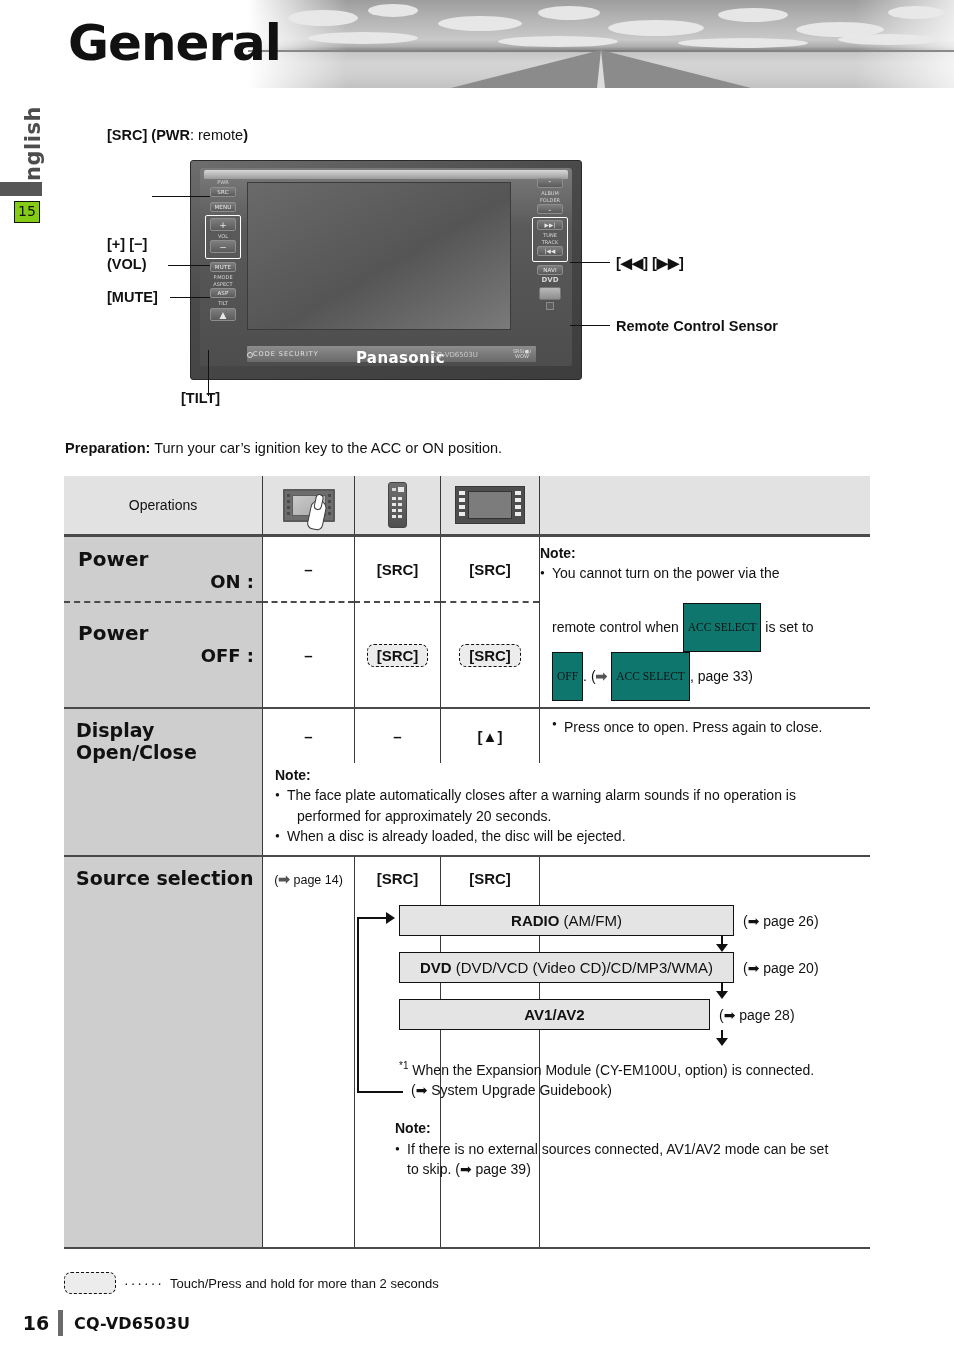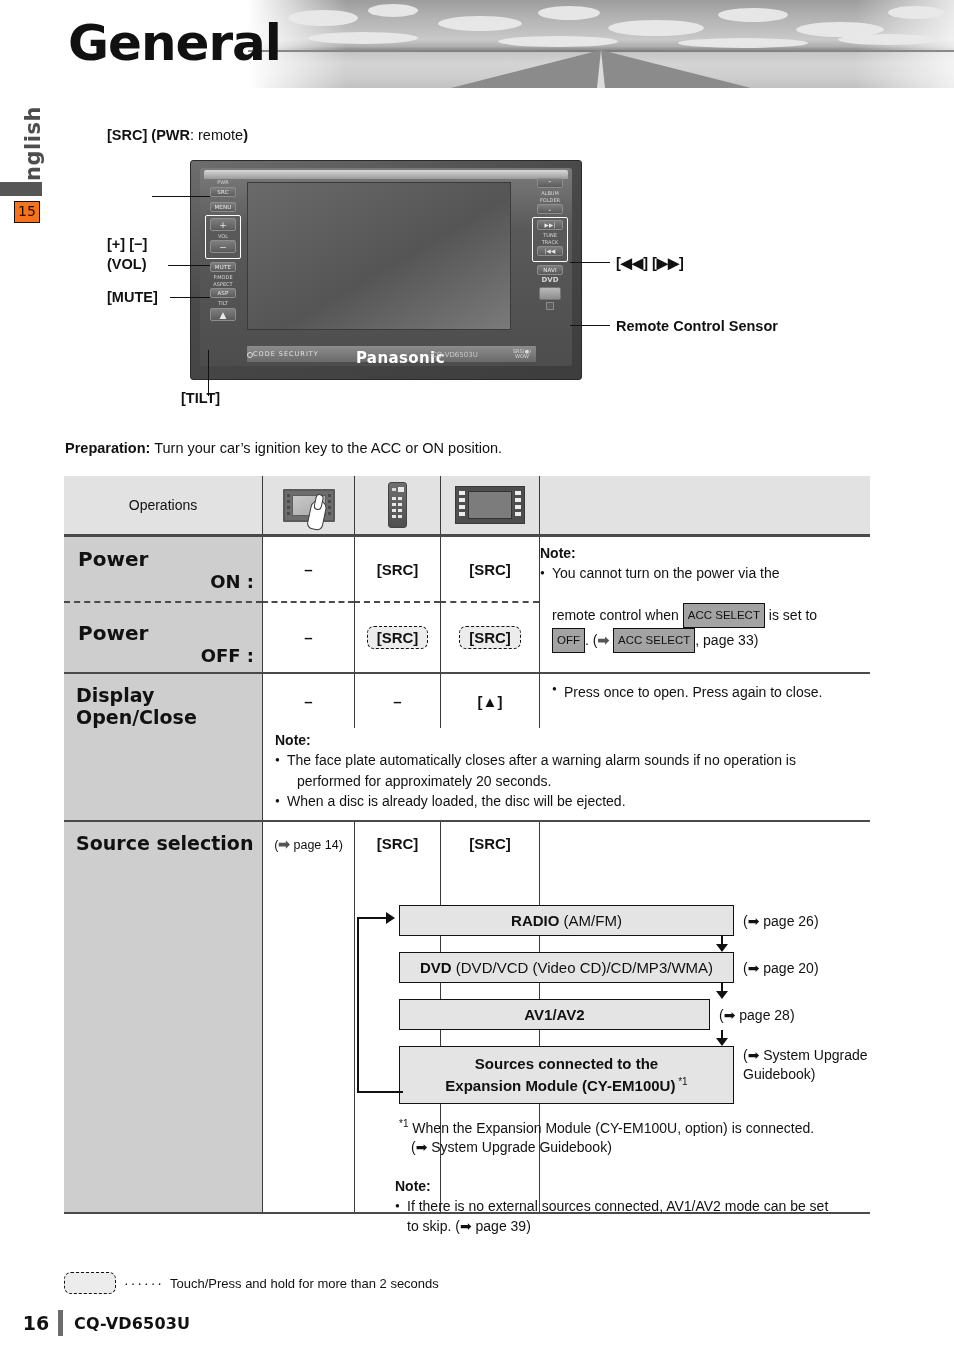--- a/index.html
+++ b/index.html
@@ -65,21 +65,21 @@
     font-family:"DejaVu Sans", sans-serif;
     letter-spacing:.5px;
   }
   #lang-bar {
     position:absolute; left:0px; top:182px;
     width:42px; height:14px; background:#565656;
   }
   #page-num-box {
     position:absolute; left:14px; top:201px;
     width:26px; height:22px;
-    border:1.5px solid #111; background:#f97316;
+    border:1.5px solid #111; background:#84cc16;
     font-size:14px; text-align:center; line-height:19px;
     font-family:"DejaVu Sans", sans-serif;
   }
 
   
   #src-caption {
     position:absolute; left:107px; top:127px;
     font-size:14.5px;
   }
   #src-caption b { font-weight:bold; }
@@ -243,23 +243,23 @@
     border:1.6px dashed #111; border-radius:7px; padding:2px 9px;
     background:#ececec; font-size:15px; font-weight:bold;
   }
   .note-cell { padding:5px 10px 8px 12px; font-size:14px; line-height:1.45; }
   .note-title { font-weight:bold; }
   .bullet { position:relative; padding-left:12px; }
   .bullet::before {
     content:"●"; position:absolute; left:0; top:0; font-size:8px; line-height:20px;
   }
   .ibox {
-    display:inline-block; border:1.3px solid #111; background:#a3a3a3;
-    padding:4px 4px; font-size:11.5px; line-height:15px; vertical-align:1px;
-    font-family:Liberation Sans, sans-serif;
+    display:inline-block; border:1.3px solid #111; background:#0f766e;
+    padding:16px 4px; font-size:11.5px; line-height:15px; vertical-align:1px;
+    font-family:Liberation Serif, serif;
   }
   .arr { font-size:14px; color:#555; font-weight:bold; }
 
   
   .srcbox {
     background:#e4e4e4; border:1.6px solid #111;
     text-align:center; font-size:15px; padding:6px 4px;
   }
   .srcbox b { font-weight:bold; }
   .flow-ref { font-size:14px; padding-left:9px; white-space:nowrap; }
@@ -554,30 +554,20 @@
       <b>AV1/AV2</b>
     </div>
     <div class="flow-ref">(➡ page 28)</div>
   </div>
 
   <div style="margin-left:233px;">
     <div class="downstem"></div>
       <div class="downarrow"></div>
   </div>
 
-  <div style="display:flex;align-items:flex-start;">
-    <div class="srcbox" style="width:335px;margin-left:66px;line-height:1.45;">
-      <b>Sources connected to the</b><br>
-      <b>Expansion Module (CY-EM100U)</b><sup style="font-size:10px;"> *1</sup>
-    </div>
-    <div class="flow-ref" style="line-height:1.35;white-space:normal;width:135px;">
-      <span>(➡ System Upgrade</span><br>
-      <span>Guidebook)</span>
-    </div>
-  </div>
 
   <div style="margin-left:66px;margin-top:13px;font-size:14px;line-height:1.45;">
     <sup style="font-size:10px;">*1</sup><span> When the Expansion Module (CY-EM100U, option) is connected.</span><br>
     <span style="padding-left:12px;display:inline-block;">(➡ System Upgrade Guidebook)</span>
   </div>
 
   <div style="margin-left:62px;margin-top:18px;font-size:14px;line-height:1.45;">
     <div style="font-weight:bold;">Note:</div>
     <div class="bullet">
       <span>If there is no external sources connected, AV1/AV2 mode can be set</span><br>

